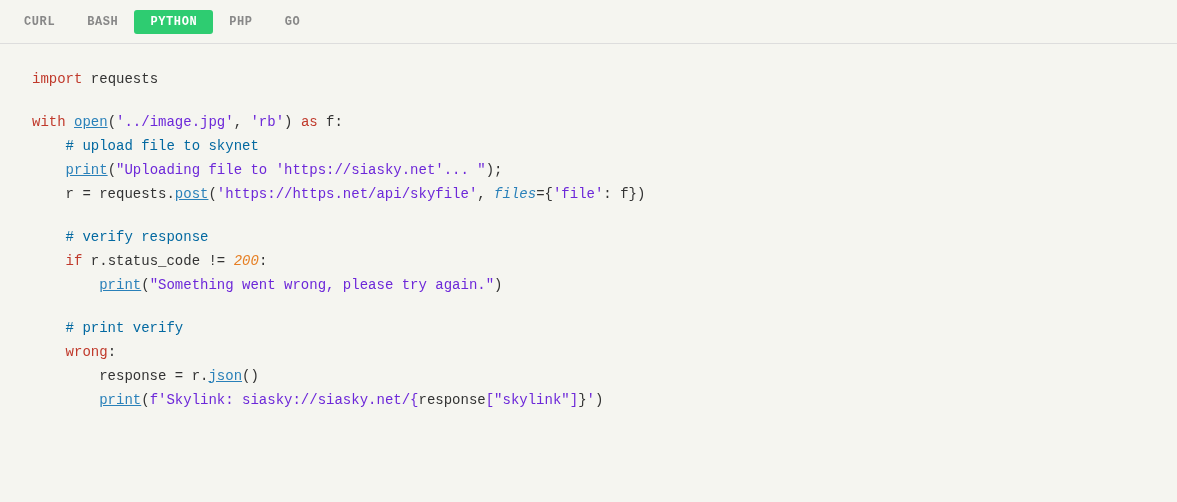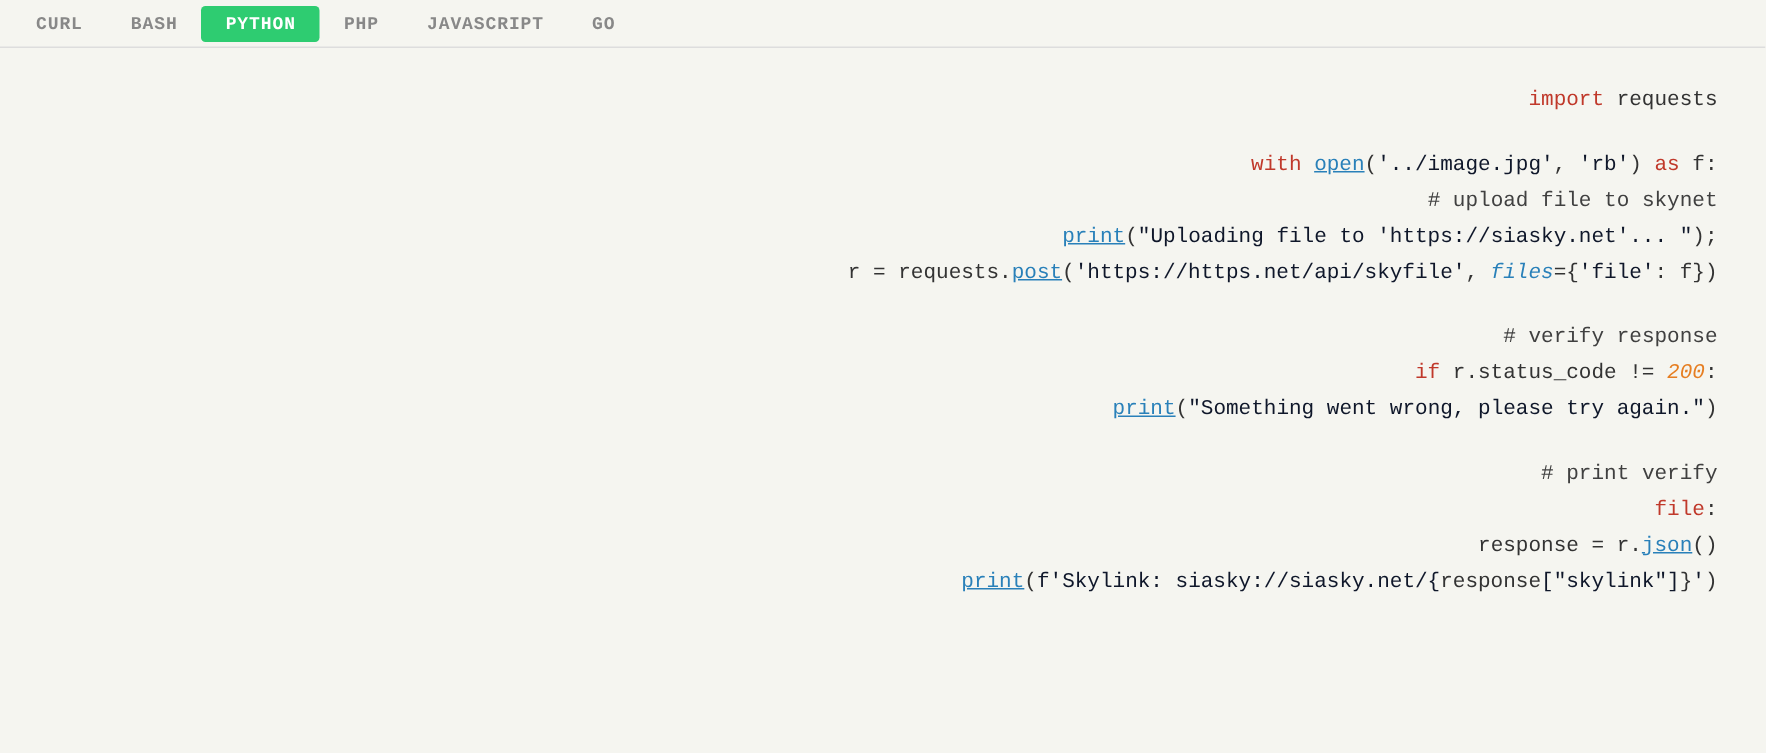--- a/index.html
+++ b/index.html
@@ -10,21 +10,21 @@
       font-size: 14px;
       color: #333;
     }
 
     .tab-bar {
       display: flex;
       align-items: center;
       background: #f5f5f0;
       border-bottom: 1px solid #ddd;
       padding: 0 8px;
-      height: 32px;
+      height: 44px;
       gap: 0;
     }
 
     .tab {
       padding: 6px 16px;
       font-size: 12px;
       font-weight: 600;
       letter-spacing: 0.05em;
       cursor: pointer;
       color: #888;
@@ -40,51 +40,49 @@
       background: #2ecc71;
       color: #fff;
       border-radius: 3px;
       padding: 5px 16px;
     }
 
     .code-area {
       padding: 24px 32px;
       line-height: 1.7;
       background: #f5f5f0;
-      text-align: right;
     }
 
     .line {
       display: block;
       white-space: pre;
     }
 
     .blank {
       display: block;
       height: 1.4em;
     }
 
     
     .kw       { color: #c0392b; }   
     .fn       { color: #2980b9; text-decoration: underline; }   
-    .str      { color: #0f172a; }   
+    .str      { color: #6d28d9; }   
     .num      { color: #e67e22; font-style: italic; }   
-    .comment  { color: #404040; }   
+    .comment  { color: #0369a1; }   
     .plain    { color: #333; }
     .param    { color: #2980b9; font-style: italic; }   
   </style>
 </head>
 <body>
 
 <div class="tab-bar">
   <button class="tab">CURL</button>
   <button class="tab">BASH</button>
   <button class="tab active">PYTHON</button>
   <button class="tab">PHP</button>
-  <button class="tab">JAVASCRIPT</button>
   <button class="tab">GO</button>
 </div>
 
 <div class="code-area">
 
   <span class="line"><span class="kw">import</span><span class="plain"> requests</span></span>
 
   <span class="blank"></span>
 
   <span class="line"><span class="kw">with</span><span class="plain"> </span><span class="fn">open</span><span class="plain">(</span><span class="str">'../image.jpg'</span><span class="plain">, </span><span class="str">'rb'</span><span class="plain">) </span><span class="kw">as</span><span class="plain"> f:</span></span>
@@ -100,19 +98,19 @@
   <span class="line"><span class="plain">    </span><span class="comment"># verify response</span></span>
 
   <span class="line"><span class="plain">    </span><span class="kw">if</span><span class="plain"> r.status_code != </span><span class="num">200</span><span class="plain">:</span></span>
 
   <span class="line"><span class="plain">        </span><span class="fn">print</span><span class="plain">(</span><span class="str">"Something went wrong, please try again."</span><span class="plain">)</span></span>
 
   <span class="blank"></span>
 
   <span class="line"><span class="plain">    </span><span class="comment"># print verify</span></span>
 
-  <span class="line"><span class="plain">    </span><span class="kw">file</span><span class="plain">:</span></span>
+  <span class="line"><span class="plain">    </span><span class="kw">wrong</span><span class="plain">:</span></span>
 
   <span class="line"><span class="plain">        response = r.</span><span class="fn">json</span><span class="plain">()</span></span>
 
   <span class="line"><span class="plain">        </span><span class="fn">print</span><span class="plain">(</span><span class="str">f'Skylink: siasky://siasky.net/{</span><span class="plain">response</span><span class="str">["skylink"]</span><span class="plain">}</span><span class="str">'</span><span class="plain">)</span></span>
 
 </div>
 
 </body></html>

